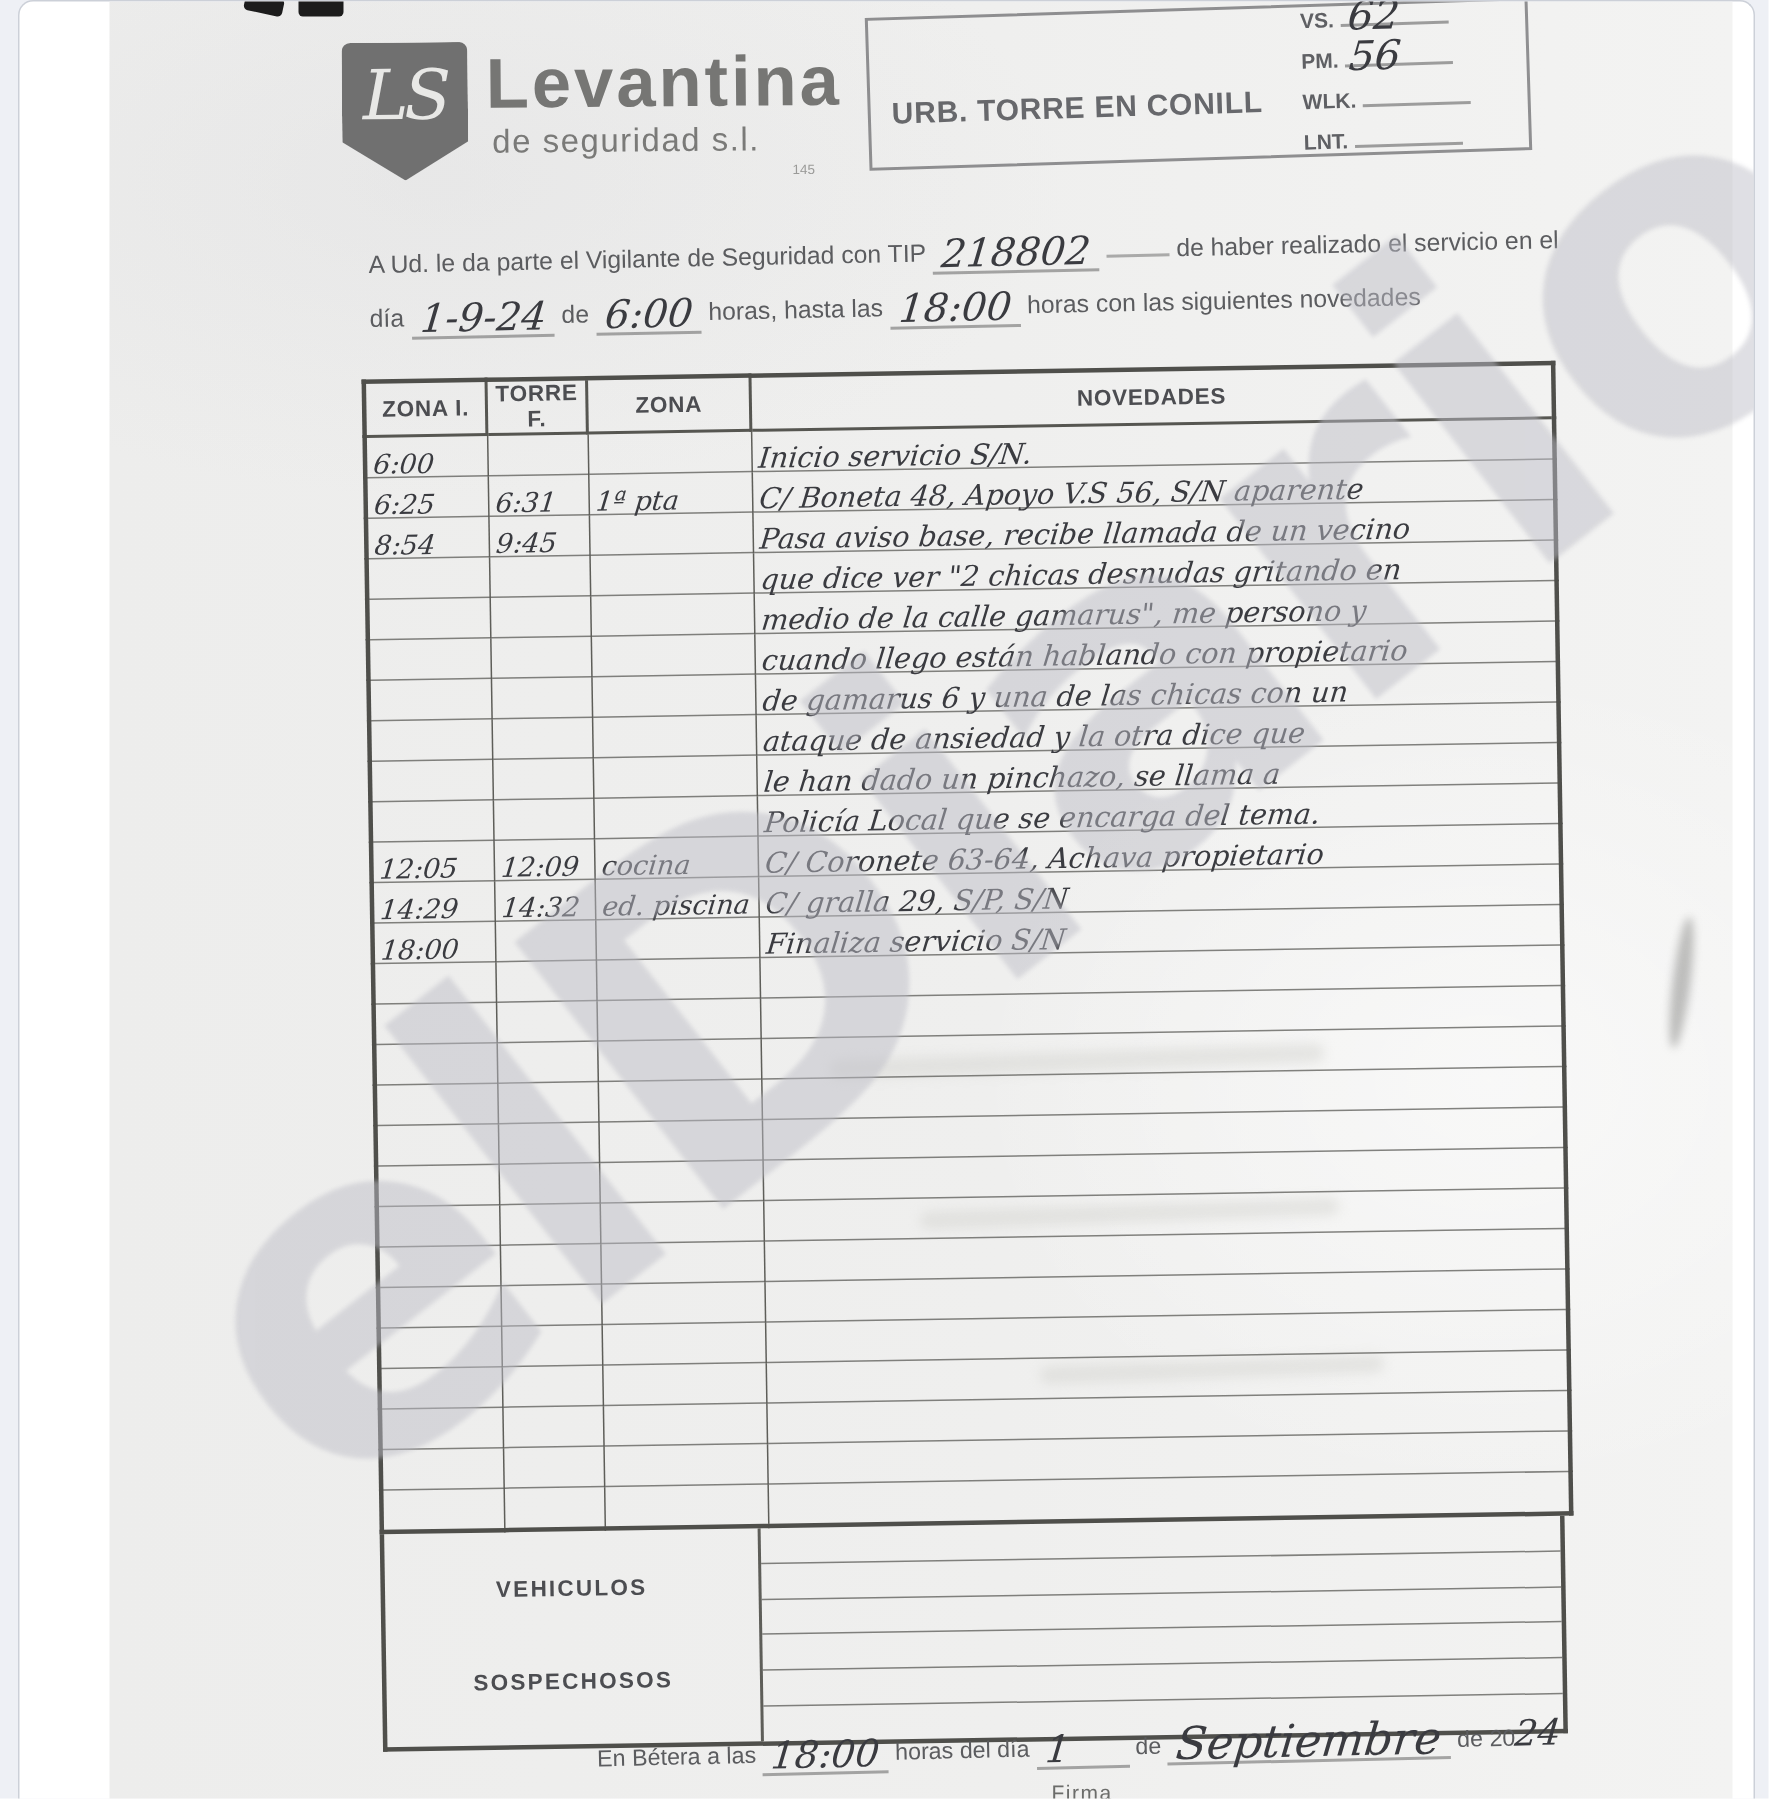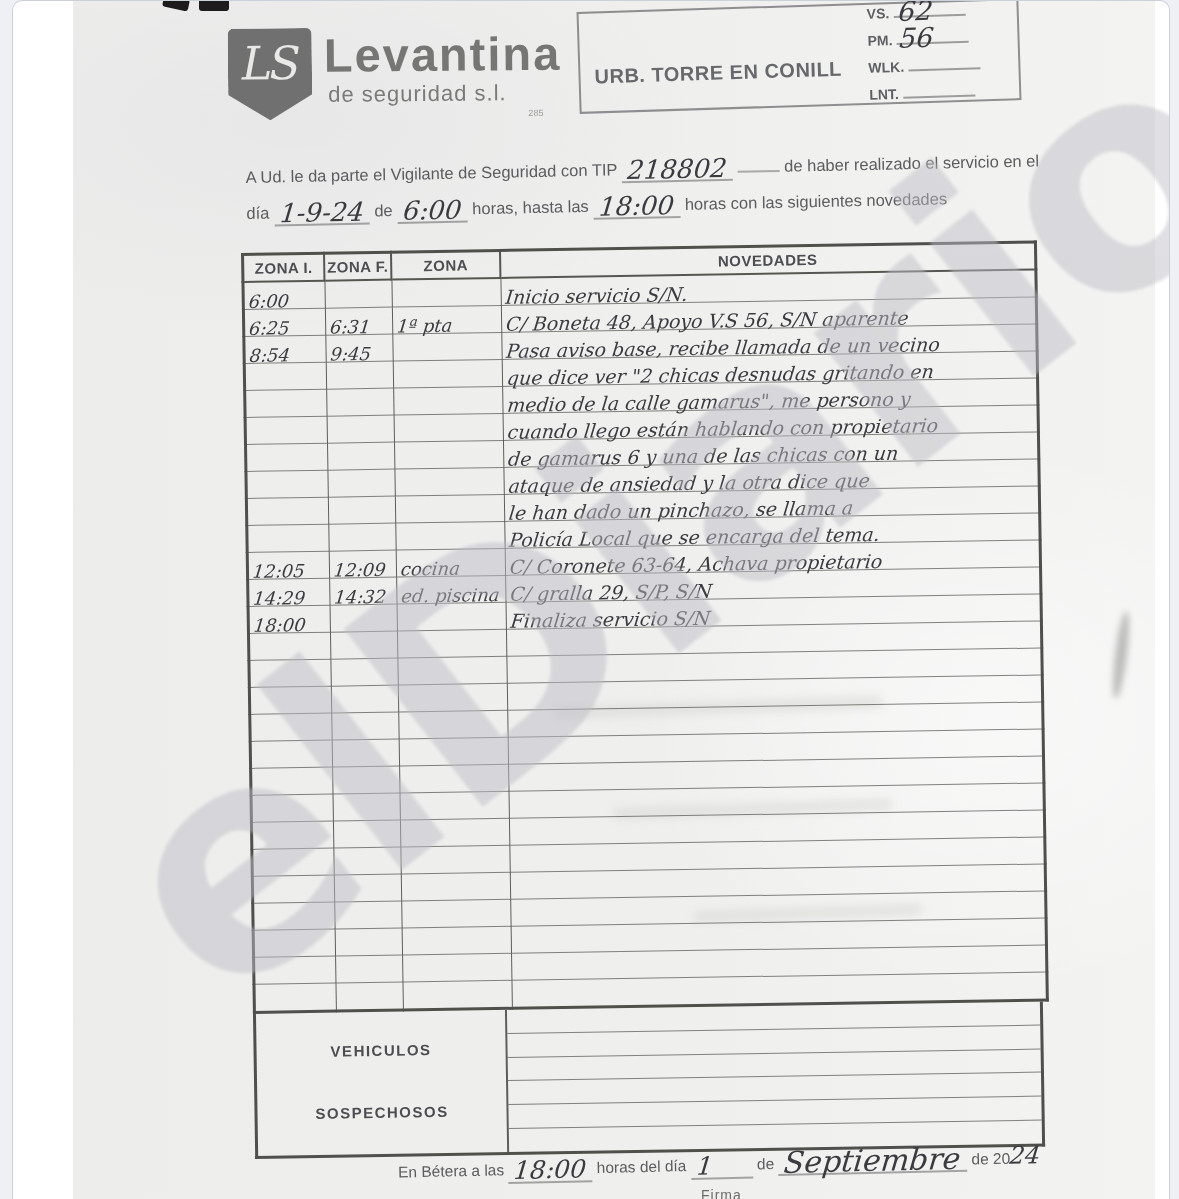--- a/index.html
+++ b/index.html
@@ -164,21 +164,21 @@
   <div class="smudge-right"></div>
   <div class="bleed bleed1"></div>
   <div class="bleed bleed2"></div>
   <div class="bleed bleed3"></div>
 
   <div class="logo">
     <div class="shield"></div>
     <div class="shield-txt">LS</div>
     <div class="logo-name">Levantina</div>
     <div class="logo-sub">de seguridad s.l.</div>
-    <div class="logo-fine">285</div>
+    <div class="logo-fine">145</div>
   </div>
 
   <div class="stamp">
     <div class="stamp-title">URB. TORRE EN CONILL</div>
     <div class="stamp-fields">
       <div class="sfield">
         <span class="slabel">VS.</span><span class="sline"></span>
         <span class="sval hw">62</span>
       </div>
       <div class="sfield">
@@ -212,21 +212,21 @@
       <span class="fill"><span class="hw">18:00</span></span>
       <span>horas con las siguientes novedades</span>
     </div>
   </div>
 
   <div class="tablewrap">
     <table class="main">
       <thead>
         <tr>
           <th class="col-i">ZONA I.</th>
-          <th class="col-f">ZONA F.</th>
+          <th class="col-f">TORRE F.</th>
           <th class="col-z">ZONA</th>
           <th class="col-n">NOVEDADES</th>
         </tr>
       </thead>
       <tbody>
           <tr>
             <td class="col-i"><span class="hw cell-hw">6:00</span></td>
             <td class="col-f"><span class="hw cell-hw"></span></td>
             <td class="col-z"><span class="hw cell-hw"></span></td>
             <td class="col-n"><span class="hw cell-hw">Inicio servicio S/N.</span></td>

